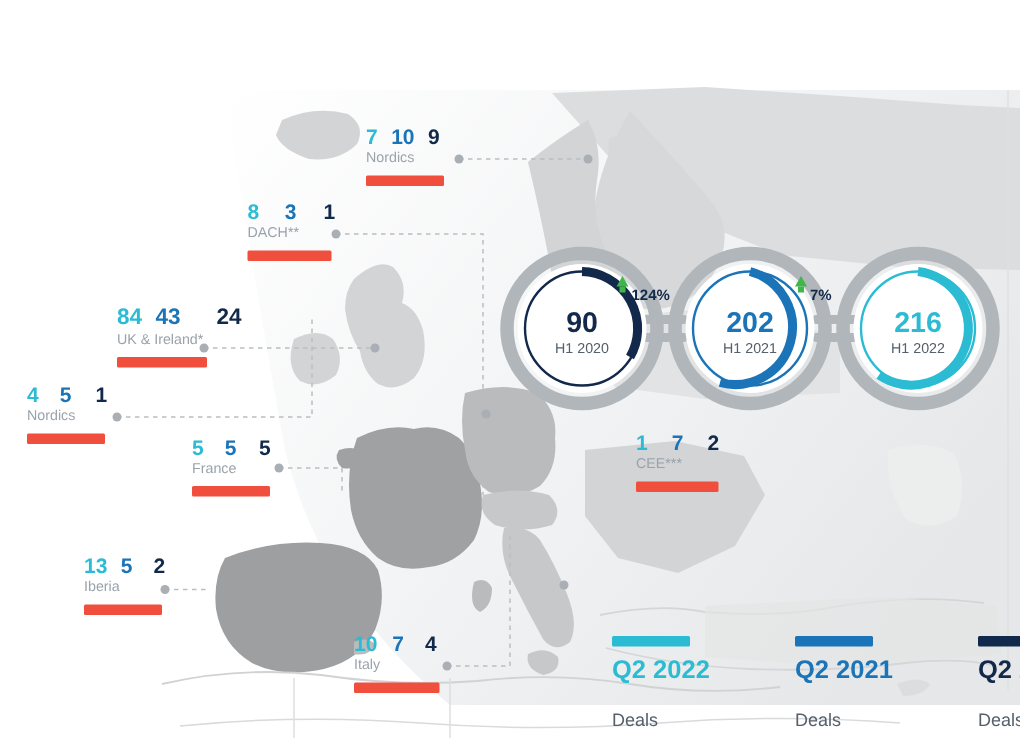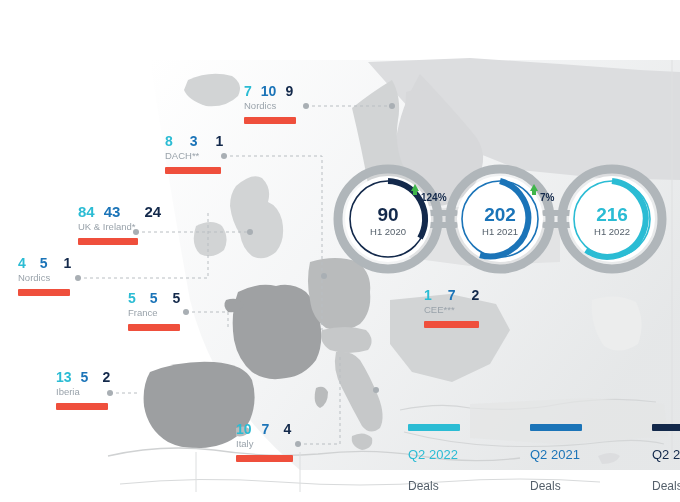--- a/index.html
+++ b/index.html
@@ -50,21 +50,21 @@
   }
   .growth .arrow::after{
     content:"";position:absolute;left:-2px;top:7px;width:4px;height:4px;background:#3fb54a;
   }
   .growth .gtxt{font-size:10px;font-weight:bold;color:#13294b;white-space:nowrap;margin-top:21px;}
 
   
   #legend{position:absolute;left:408px;top:424px;display:flex;gap:44px;z-index:30;}
   .lg-item{width:78px;}
   .lg-swatch{width:52px;height:7px;border-radius:1px;}
-  .lg-year{font-size:13px;font-weight:normal;margin-top:17px;line-height:1;white-space:nowrap;}
+  .lg-year{font-size:17px;font-weight:bold;margin-top:7px;line-height:1;white-space:nowrap;}
   .lg-sub{font-size:12px;color:#55606b;margin-top:19px;line-height:1;}
 </style>
 </head>
 <body>
 
 <div id="stage">
 
   <div id="map-layer">
     <svg viewBox="0 0 680 502" xmlns="http://www.w3.org/2000/svg">
       <defs>

